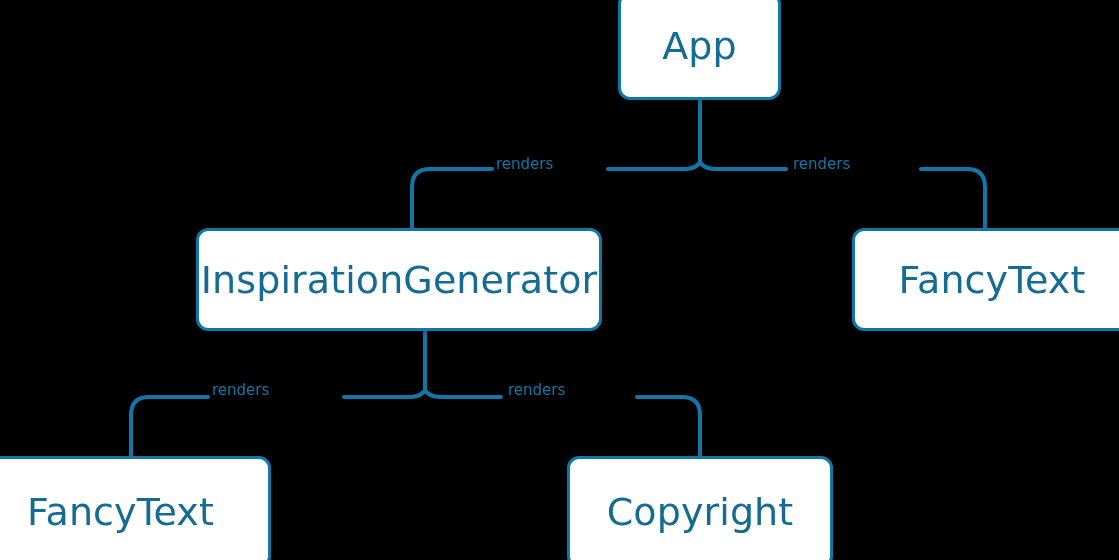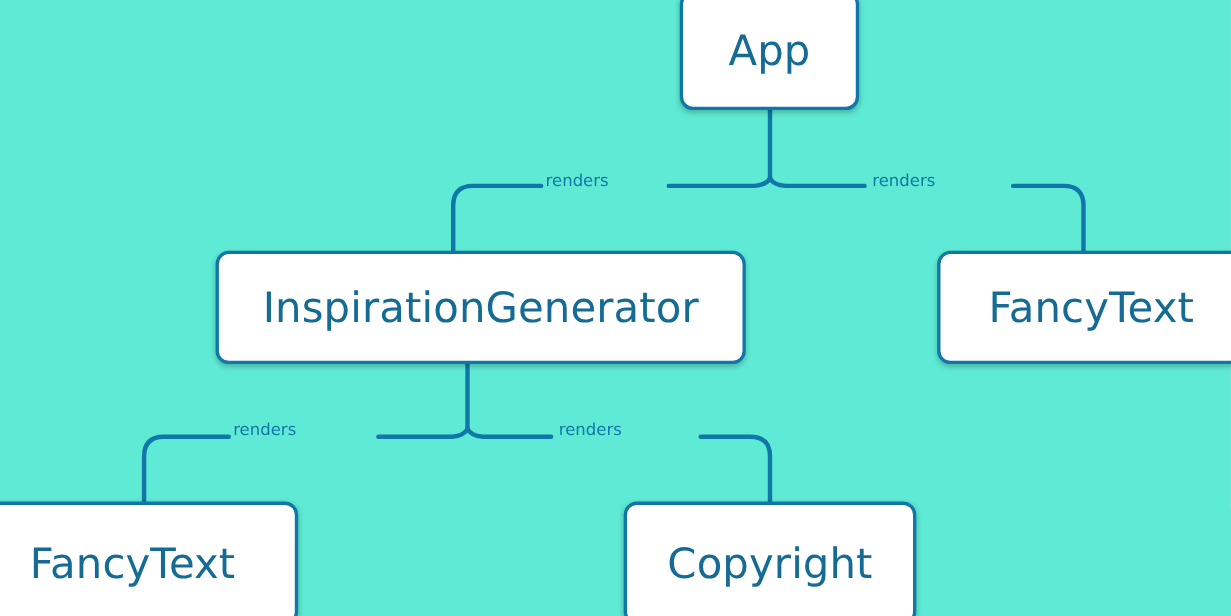--- a/index.html
+++ b/index.html
@@ -10,21 +10,21 @@
   body {
     width: 1119px;
     height: 560px;
     overflow: hidden;
     font-family: "DejaVu Sans", "Liberation Sans", sans-serif;
   }
   #diagram-root {
     position: relative;
     width: 1119px;
     height: 560px;
-    background: #5eead4;
+    background: #000000;
   }
   #edge-layer {
     position: absolute;
     left: 0;
     top: 0;
     width: 1119px;
     height: 560px;
     pointer-events: none;
   }
   .node {
@@ -50,21 +50,21 @@
     position: absolute;
     color: #1177a8;
     font-size: 15px;
     line-height: 1;
     white-space: nowrap;
     z-index: 3;
     font-weight: 500;
   }
   
   #node-app            { left: 618px; top: -8px;  width: 163px; height: 108px; }
-  #node-inspiration    { left: 196px; top: 228px; width: 482px; height: 103px; }
+  #node-inspiration    { left: 196px; top: 228px; width: 406px; height: 103px; }
   #node-fancytext-right{ left: 852px; top: 228px; width: 280px; height: 103px; }
   #node-fancytext-left { left: -30px; top: 456px; width: 301px; height: 112px; }
   #node-copyright      { left: 567px; top: 456px; width: 266px; height: 112px; }
 
   
   #label-app-inspiration { left: 496px; top: 157px; }
   #label-app-fancytext   { left: 793px; top: 157px; }
   #label-ig-fancytext    { left: 212px; top: 383px; }
   #label-ig-copyright    { left: 508px; top: 383px; }
 </style>

